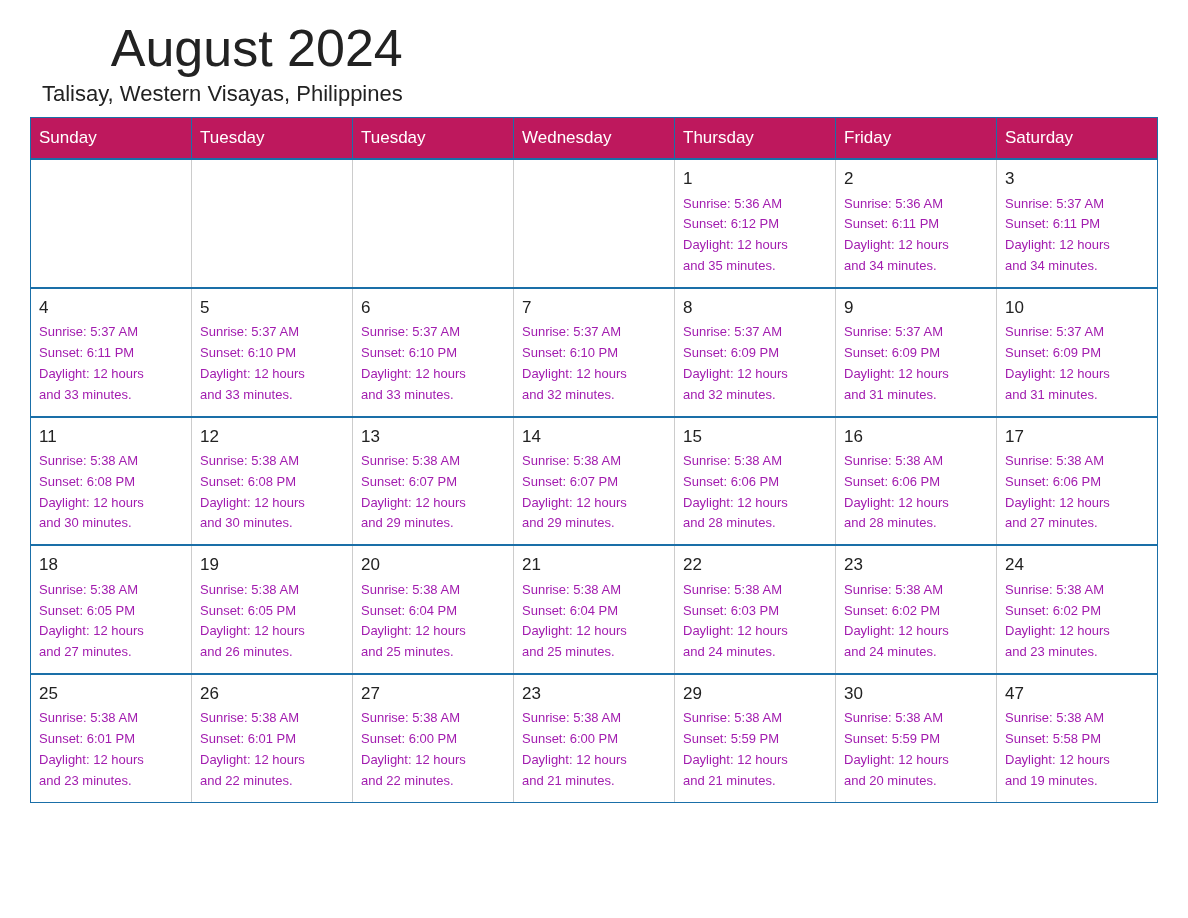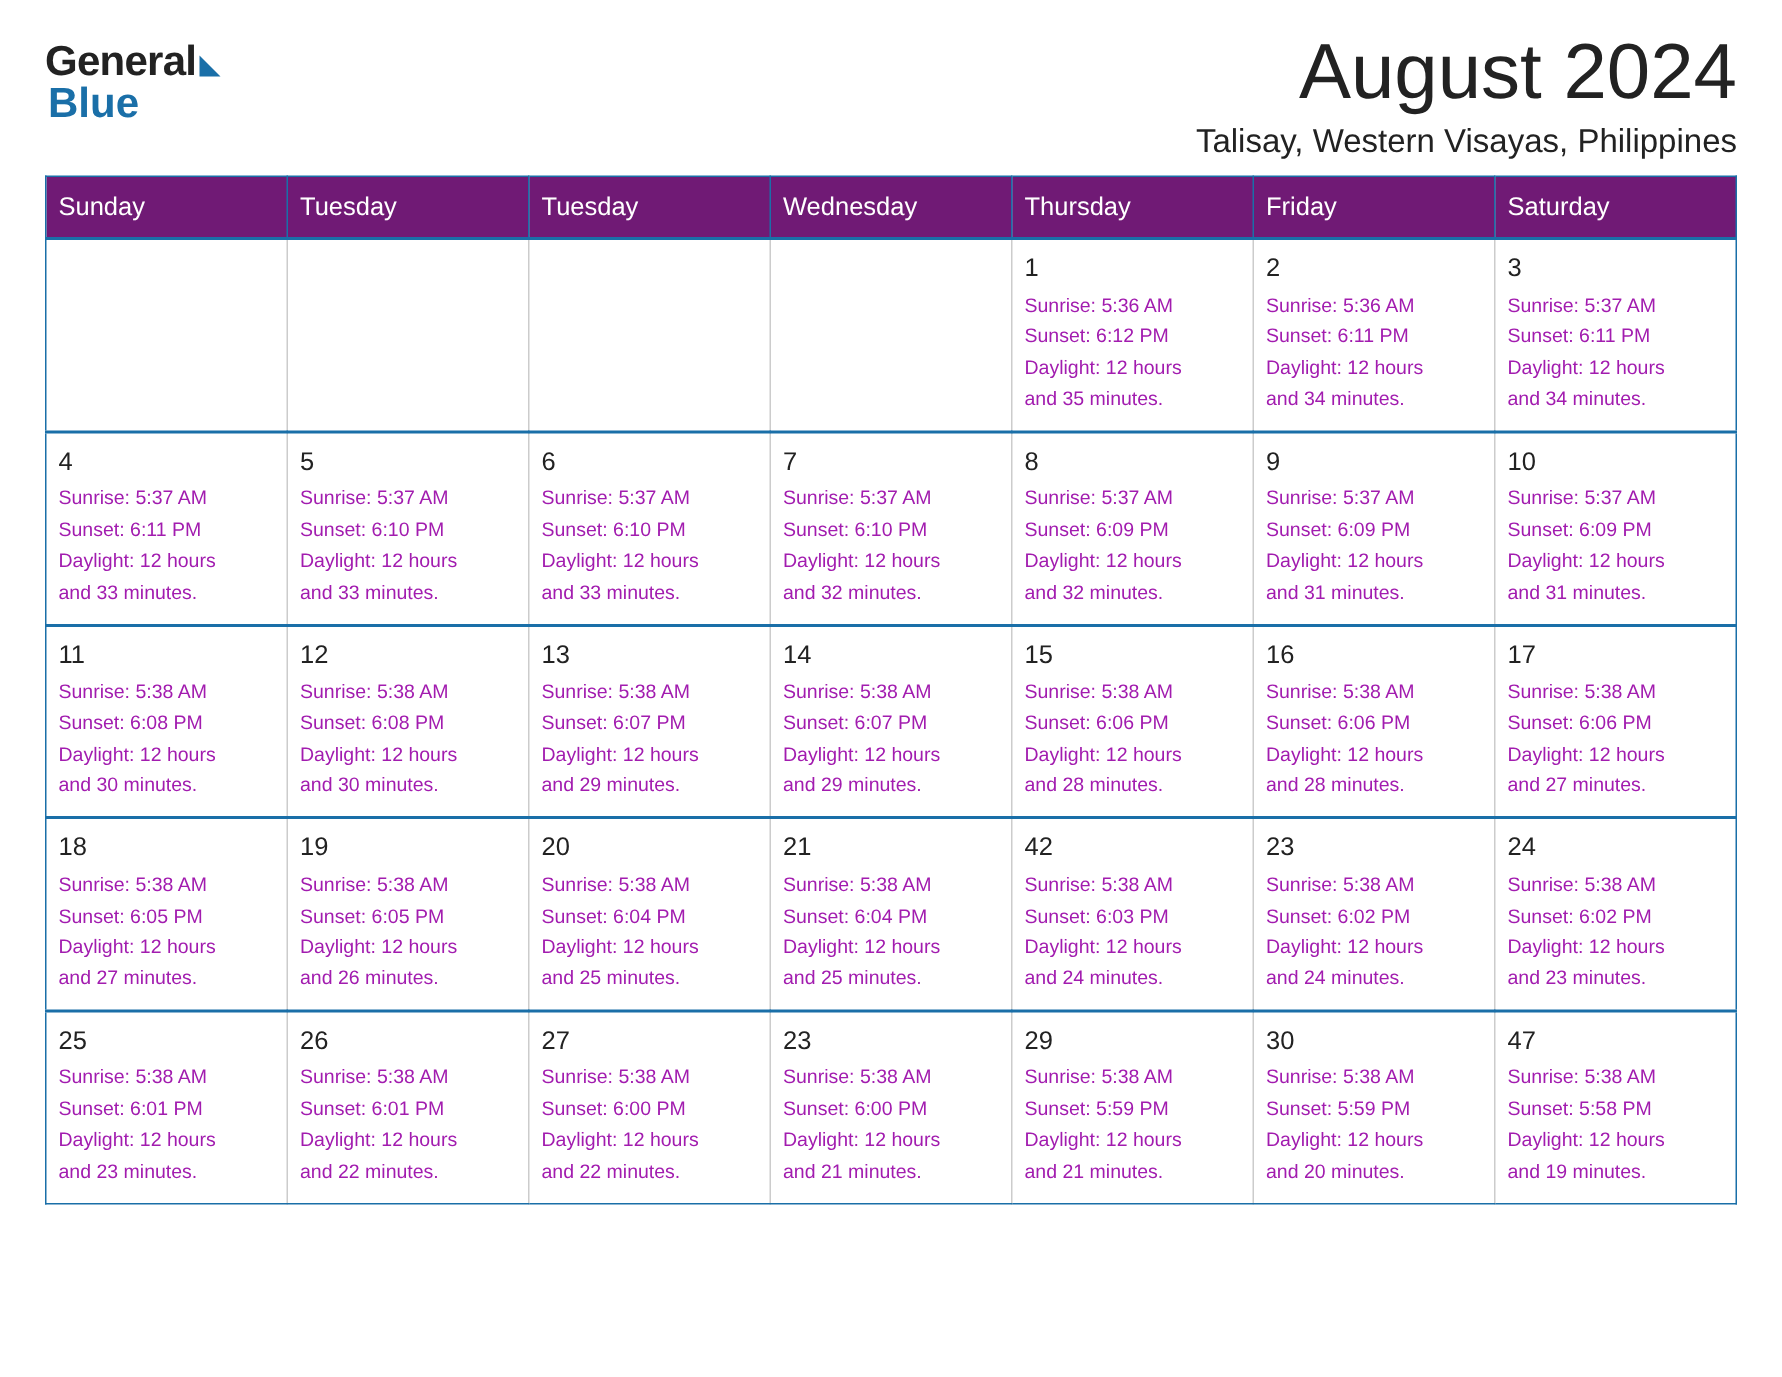--- a/index.html
+++ b/index.html
@@ -63,21 +63,21 @@
       font-size: 22px;
       color: #222;
       margin-top: 4px;
     }
     .calendar {
       width: 100%;
       border-collapse: collapse;
       margin-top: 10px;
     }
     .calendar thead tr {
-      background-color: #701a75;
+      background-color: #be185d;
     }
     .calendar thead th {
       color: #fff;
       font-size: 17px;
       font-weight: normal;
       padding: 10px 8px;
       text-align: left;
       border: 1px solid #1a6fa8;
       width: calc(100% / 7);
     }
@@ -117,27 +117,20 @@
       line-height: 1.6;
     }
     .empty-cell {
       background: #fff;
     }
   </style>
 </head>
 <body>
 
 <div class="header">
-  <div class="logo-area">
-    <div class="logo-text">
-      <span class="logo-general">General</span>
-      <div class="logo-arrow"></div>
-    </div>
-    <span class="logo-blue">Blue</span>
-  </div>
   <div class="title-area">
     <div class="month-title">August 2024</div>
     <div class="location-title">Talisay, Western Visayas, Philippines</div>
   </div>
 </div>
 
 <table class="calendar">
   <thead>
     <tr>
     <th>Sunday</th>
@@ -239,21 +232,21 @@
         </td>
         <td>
           <span class="day-number">20</span>
           <div class="day-info">Sunrise: 5:38 AM<br>Sunset: 6:04 PM<br>Daylight: 12 hours<br>and 25 minutes.</div>
         </td>
         <td>
           <span class="day-number">21</span>
           <div class="day-info">Sunrise: 5:38 AM<br>Sunset: 6:04 PM<br>Daylight: 12 hours<br>and 25 minutes.</div>
         </td>
         <td>
-          <span class="day-number">42</span>
+          <span class="day-number">22</span>
           <div class="day-info">Sunrise: 5:38 AM<br>Sunset: 6:03 PM<br>Daylight: 12 hours<br>and 24 minutes.</div>
         </td>
         <td>
           <span class="day-number">23</span>
           <div class="day-info">Sunrise: 5:38 AM<br>Sunset: 6:02 PM<br>Daylight: 12 hours<br>and 24 minutes.</div>
         </td>
         <td>
           <span class="day-number">24</span>
           <div class="day-info">Sunrise: 5:38 AM<br>Sunset: 6:02 PM<br>Daylight: 12 hours<br>and 23 minutes.</div>
         </td>

